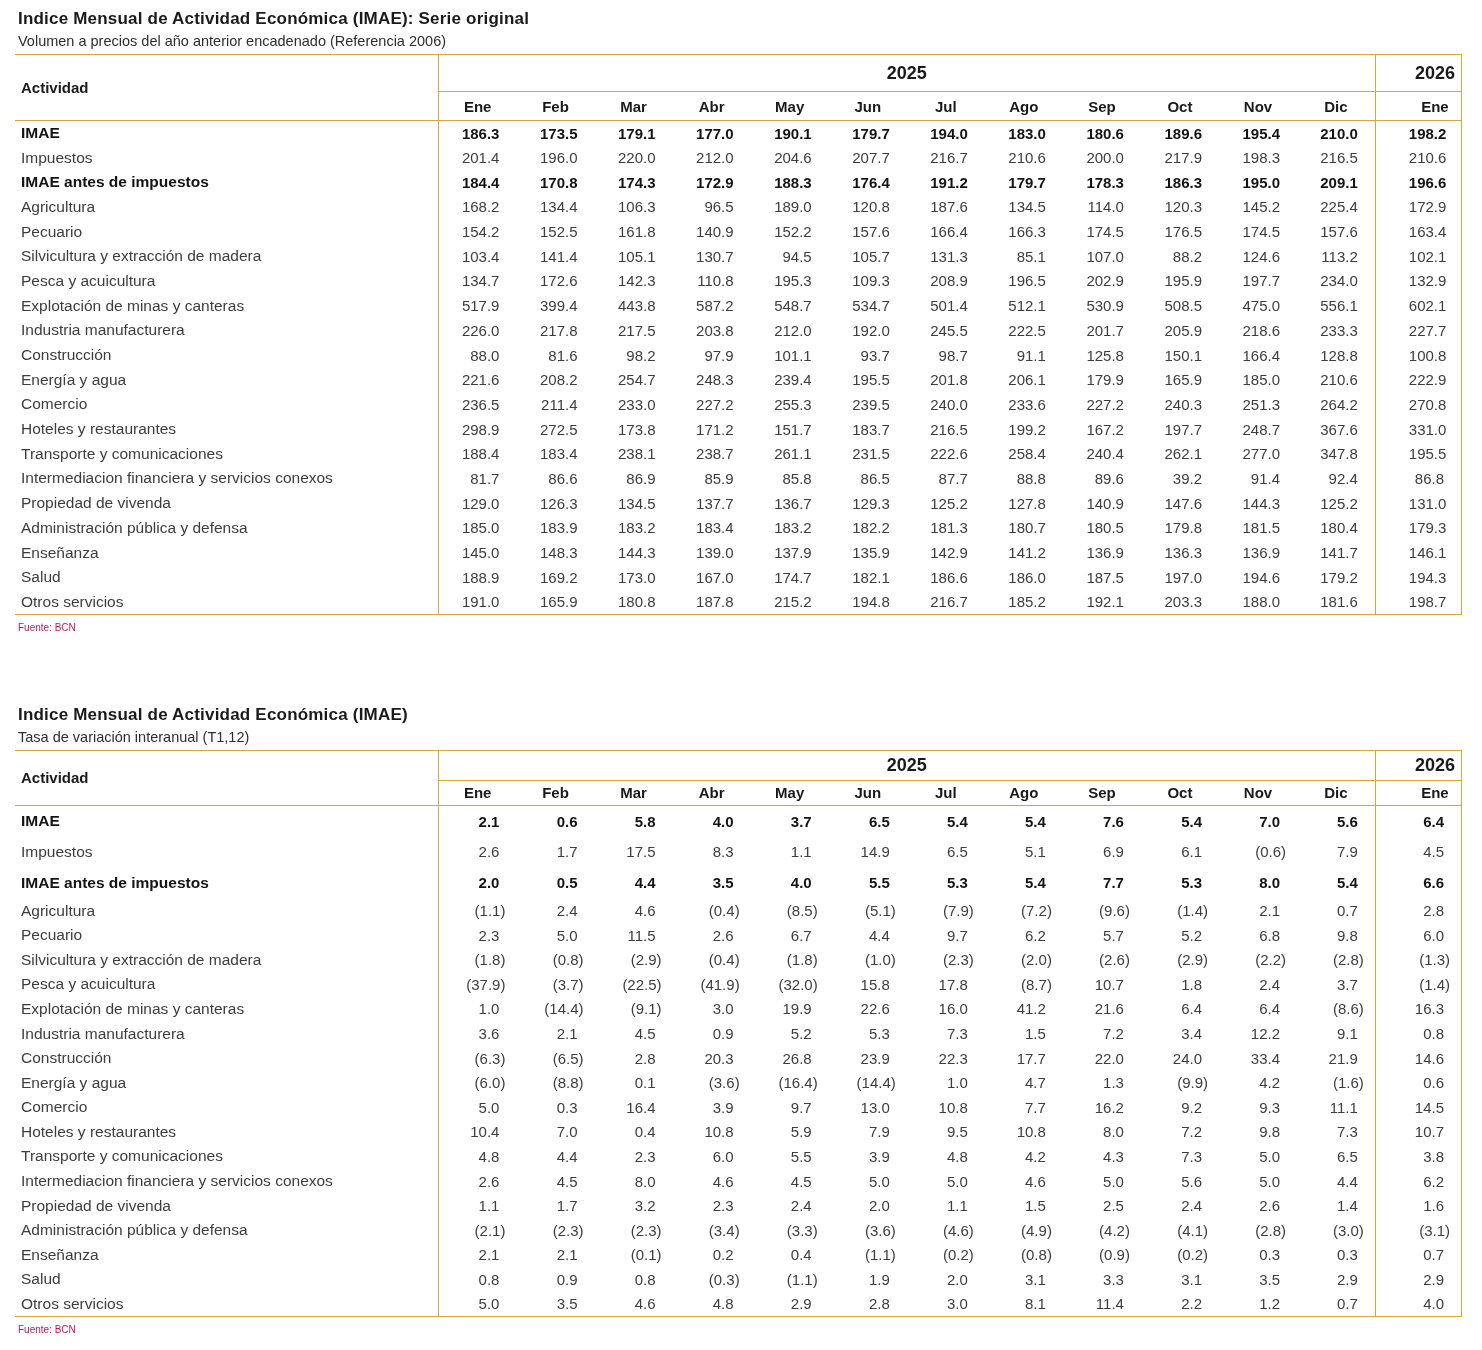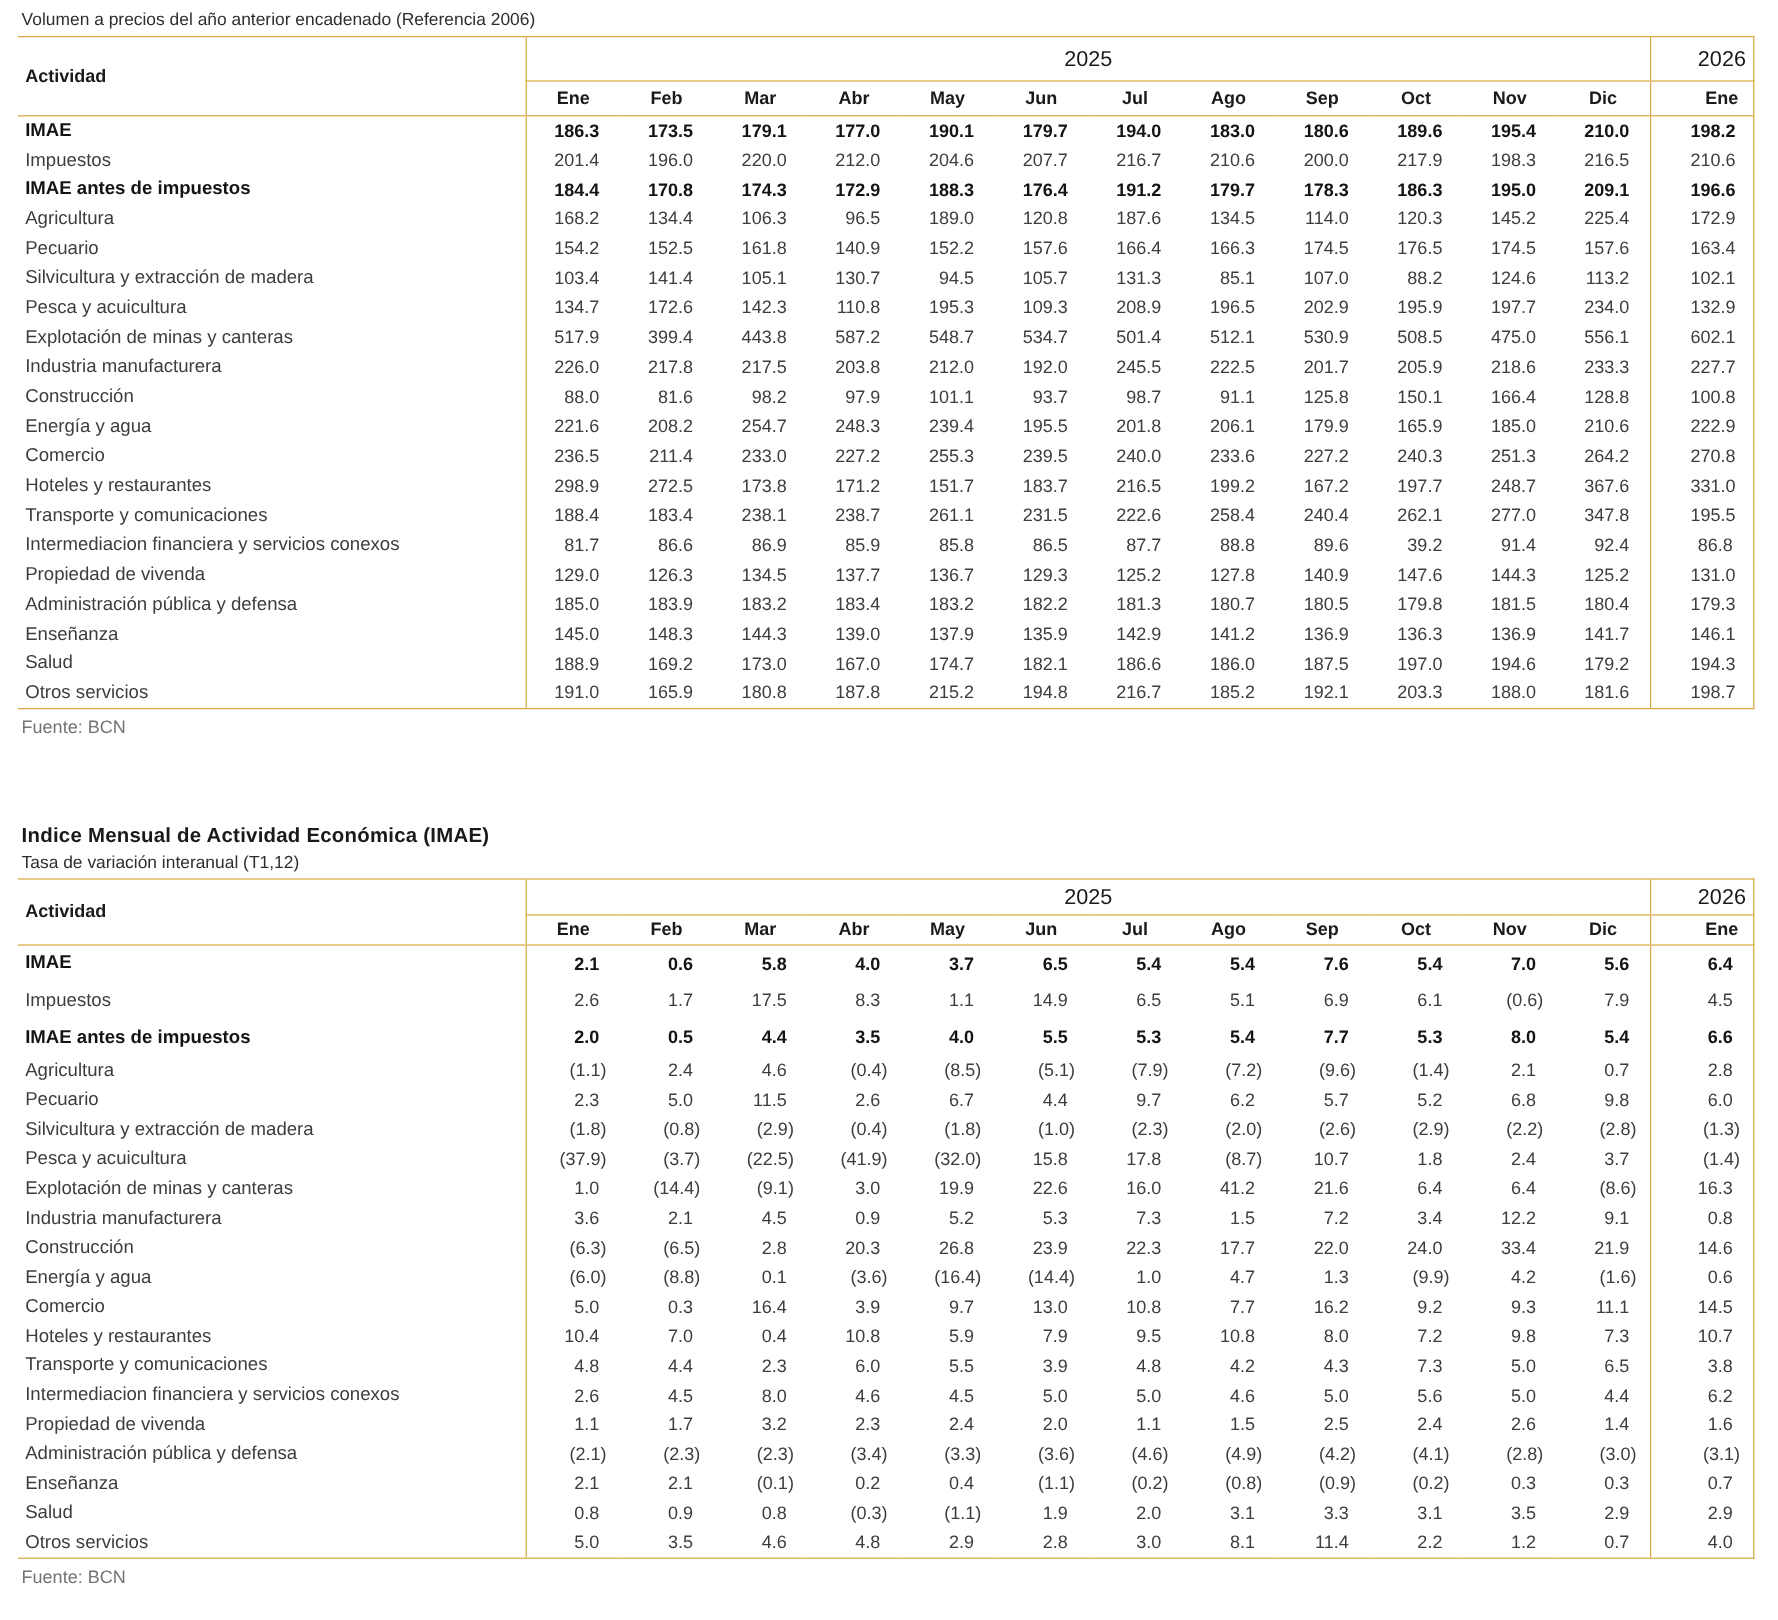--- a/index.html
+++ b/index.html
@@ -14,42 +14,42 @@
 
   .tbl-title {
     font-size: 17px; font-weight: 700; color: var(--ink);
     margin: 0 0 4px 3px; letter-spacing: 0.2px;
   }
   .subtitle {
     font-size: 14.5px; font-weight: 400; color: #2e2e2e;
     margin: 0 0 5px 3px;
   }
   .source {
-    font-size: 15px; color: #737373; margin: 7px 0 0 3px;
+    font-size: 10px; color: #be185d; margin: 7px 0 0 3px;
   }
   section.block2 { margin-top: 72px; }
 
   table { border-collapse: collapse; table-layout: fixed; width: 1447px; }
   th, td { padding: 0; font-weight: 400; overflow: hidden; white-space: nowrap; }
 
   
   thead .rowtop th { border-top: 1.5px solid var(--gold); }
   th.year { border-bottom: 1.5px solid var(--gold); }
   th.activity, th.month { border-bottom: 1.5px solid var(--gold); }
   tbody tr:last-child td { border-bottom: 1.5px solid var(--gold); }
   .v  { border-left: 1.5px solid var(--gold); }
   .vr { border-right: 1.5px solid var(--gold); padding-left: 33px; }
 
   th.activity {
     text-align: left; vertical-align: middle; padding-left: 6px;
     font-size: 15px; font-weight: 700; color: var(--ink);
   }
   th.year {
     text-align: center; vertical-align: middle;
-    font-size: 18px; font-weight: 400; color: var(--ink);
+    font-size: 18px; font-weight: 700; color: var(--ink);
   }
   th.month {
     text-align: center; vertical-align: middle;
     font-size: 15px; font-weight: 700; color: var(--ink);
   }
   .t-orig thead .rowtop th { height: 37px; }
   .t-orig thead .rowmonths th { height: 29px; }
   .t-var  thead .rowtop th { height: 30px; }
   .t-var  thead .rowmonths th { height: 25px; }
 
@@ -64,20 +64,21 @@
   .t-orig tbody td { height: 24.7px; }
   .t-var  tbody td { height: 24.6px; }
   .t-var  tbody tr.tall td { height: 31px; }
 </style>
 </head>
 <body>
 
 <div class="page">
 
   <section class="block1">
+    <h1 class="tbl-title">Indice Mensual de Actividad Económica (IMAE): Serie original</h1>
     <div class="subtitle">Volumen a precios del año anterior encadenado (Referencia 2006)</div>
     <table class="t-orig">
       <colgroup>
           <col style="width: 423px;">
           <col style="width: 78px;">
           <col style="width: 78px;">
           <col style="width: 78px;">
           <col style="width: 78px;">
           <col style="width: 78px;">
           <col style="width: 78px;">

